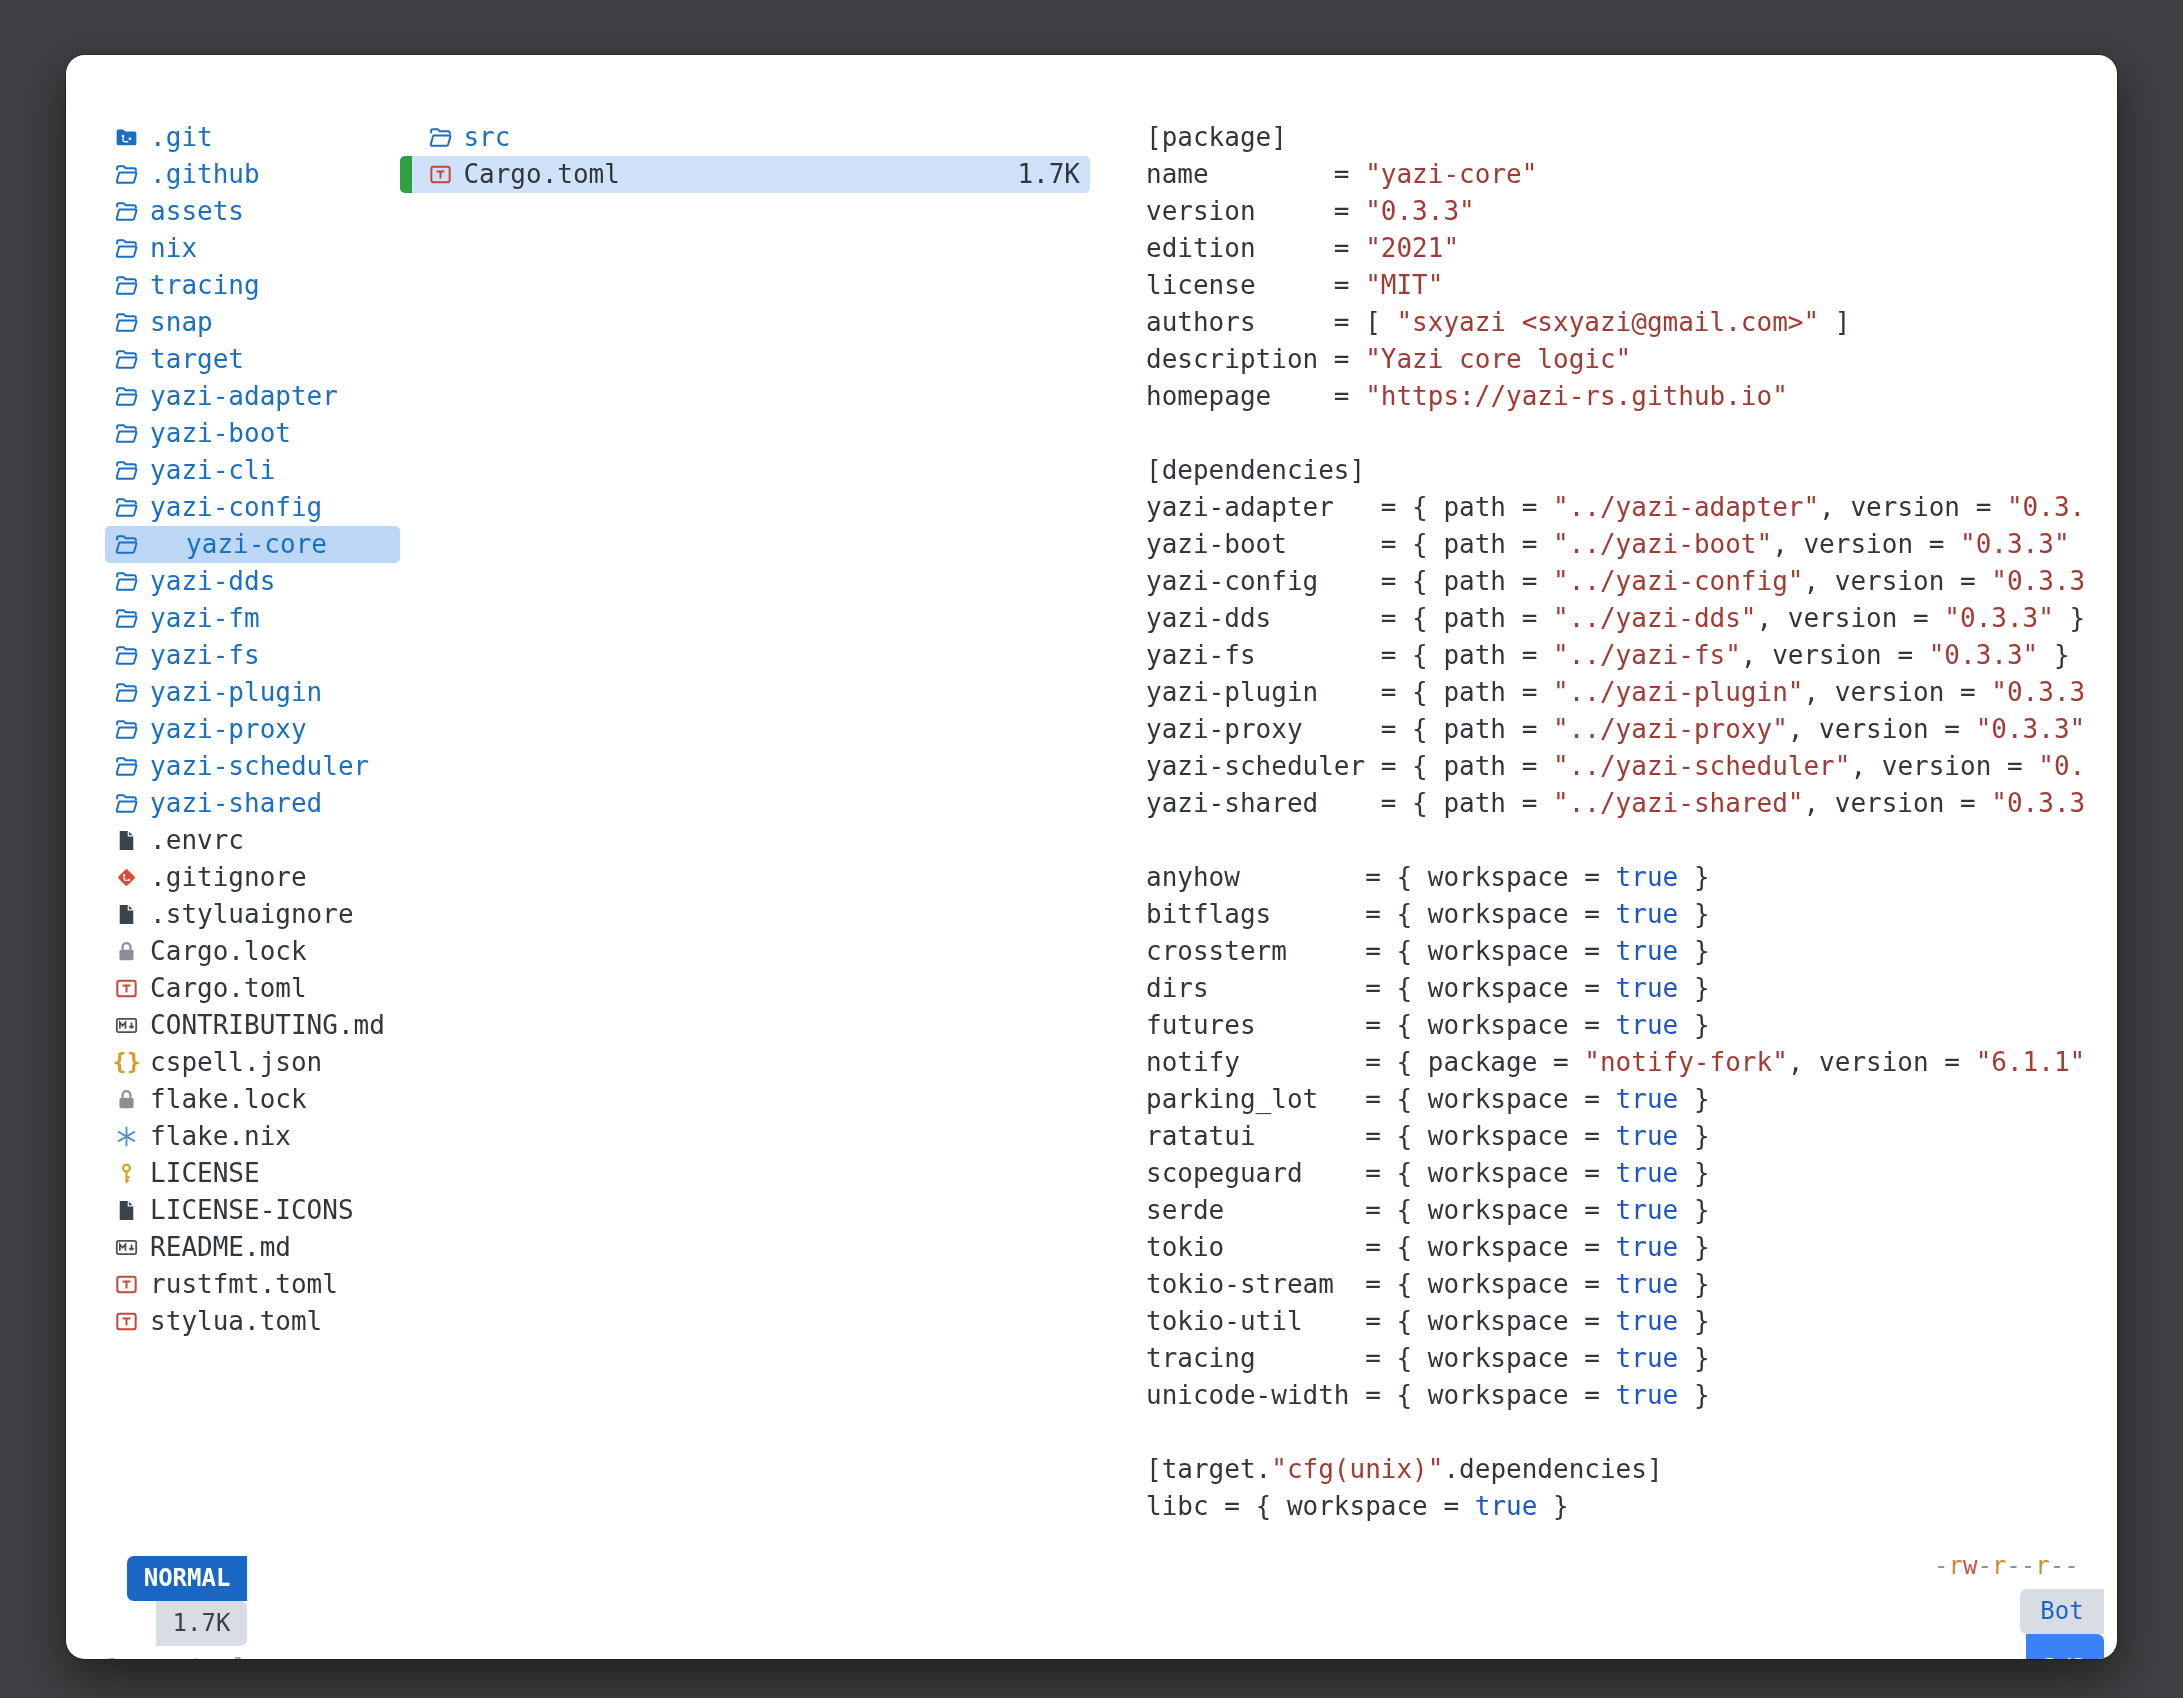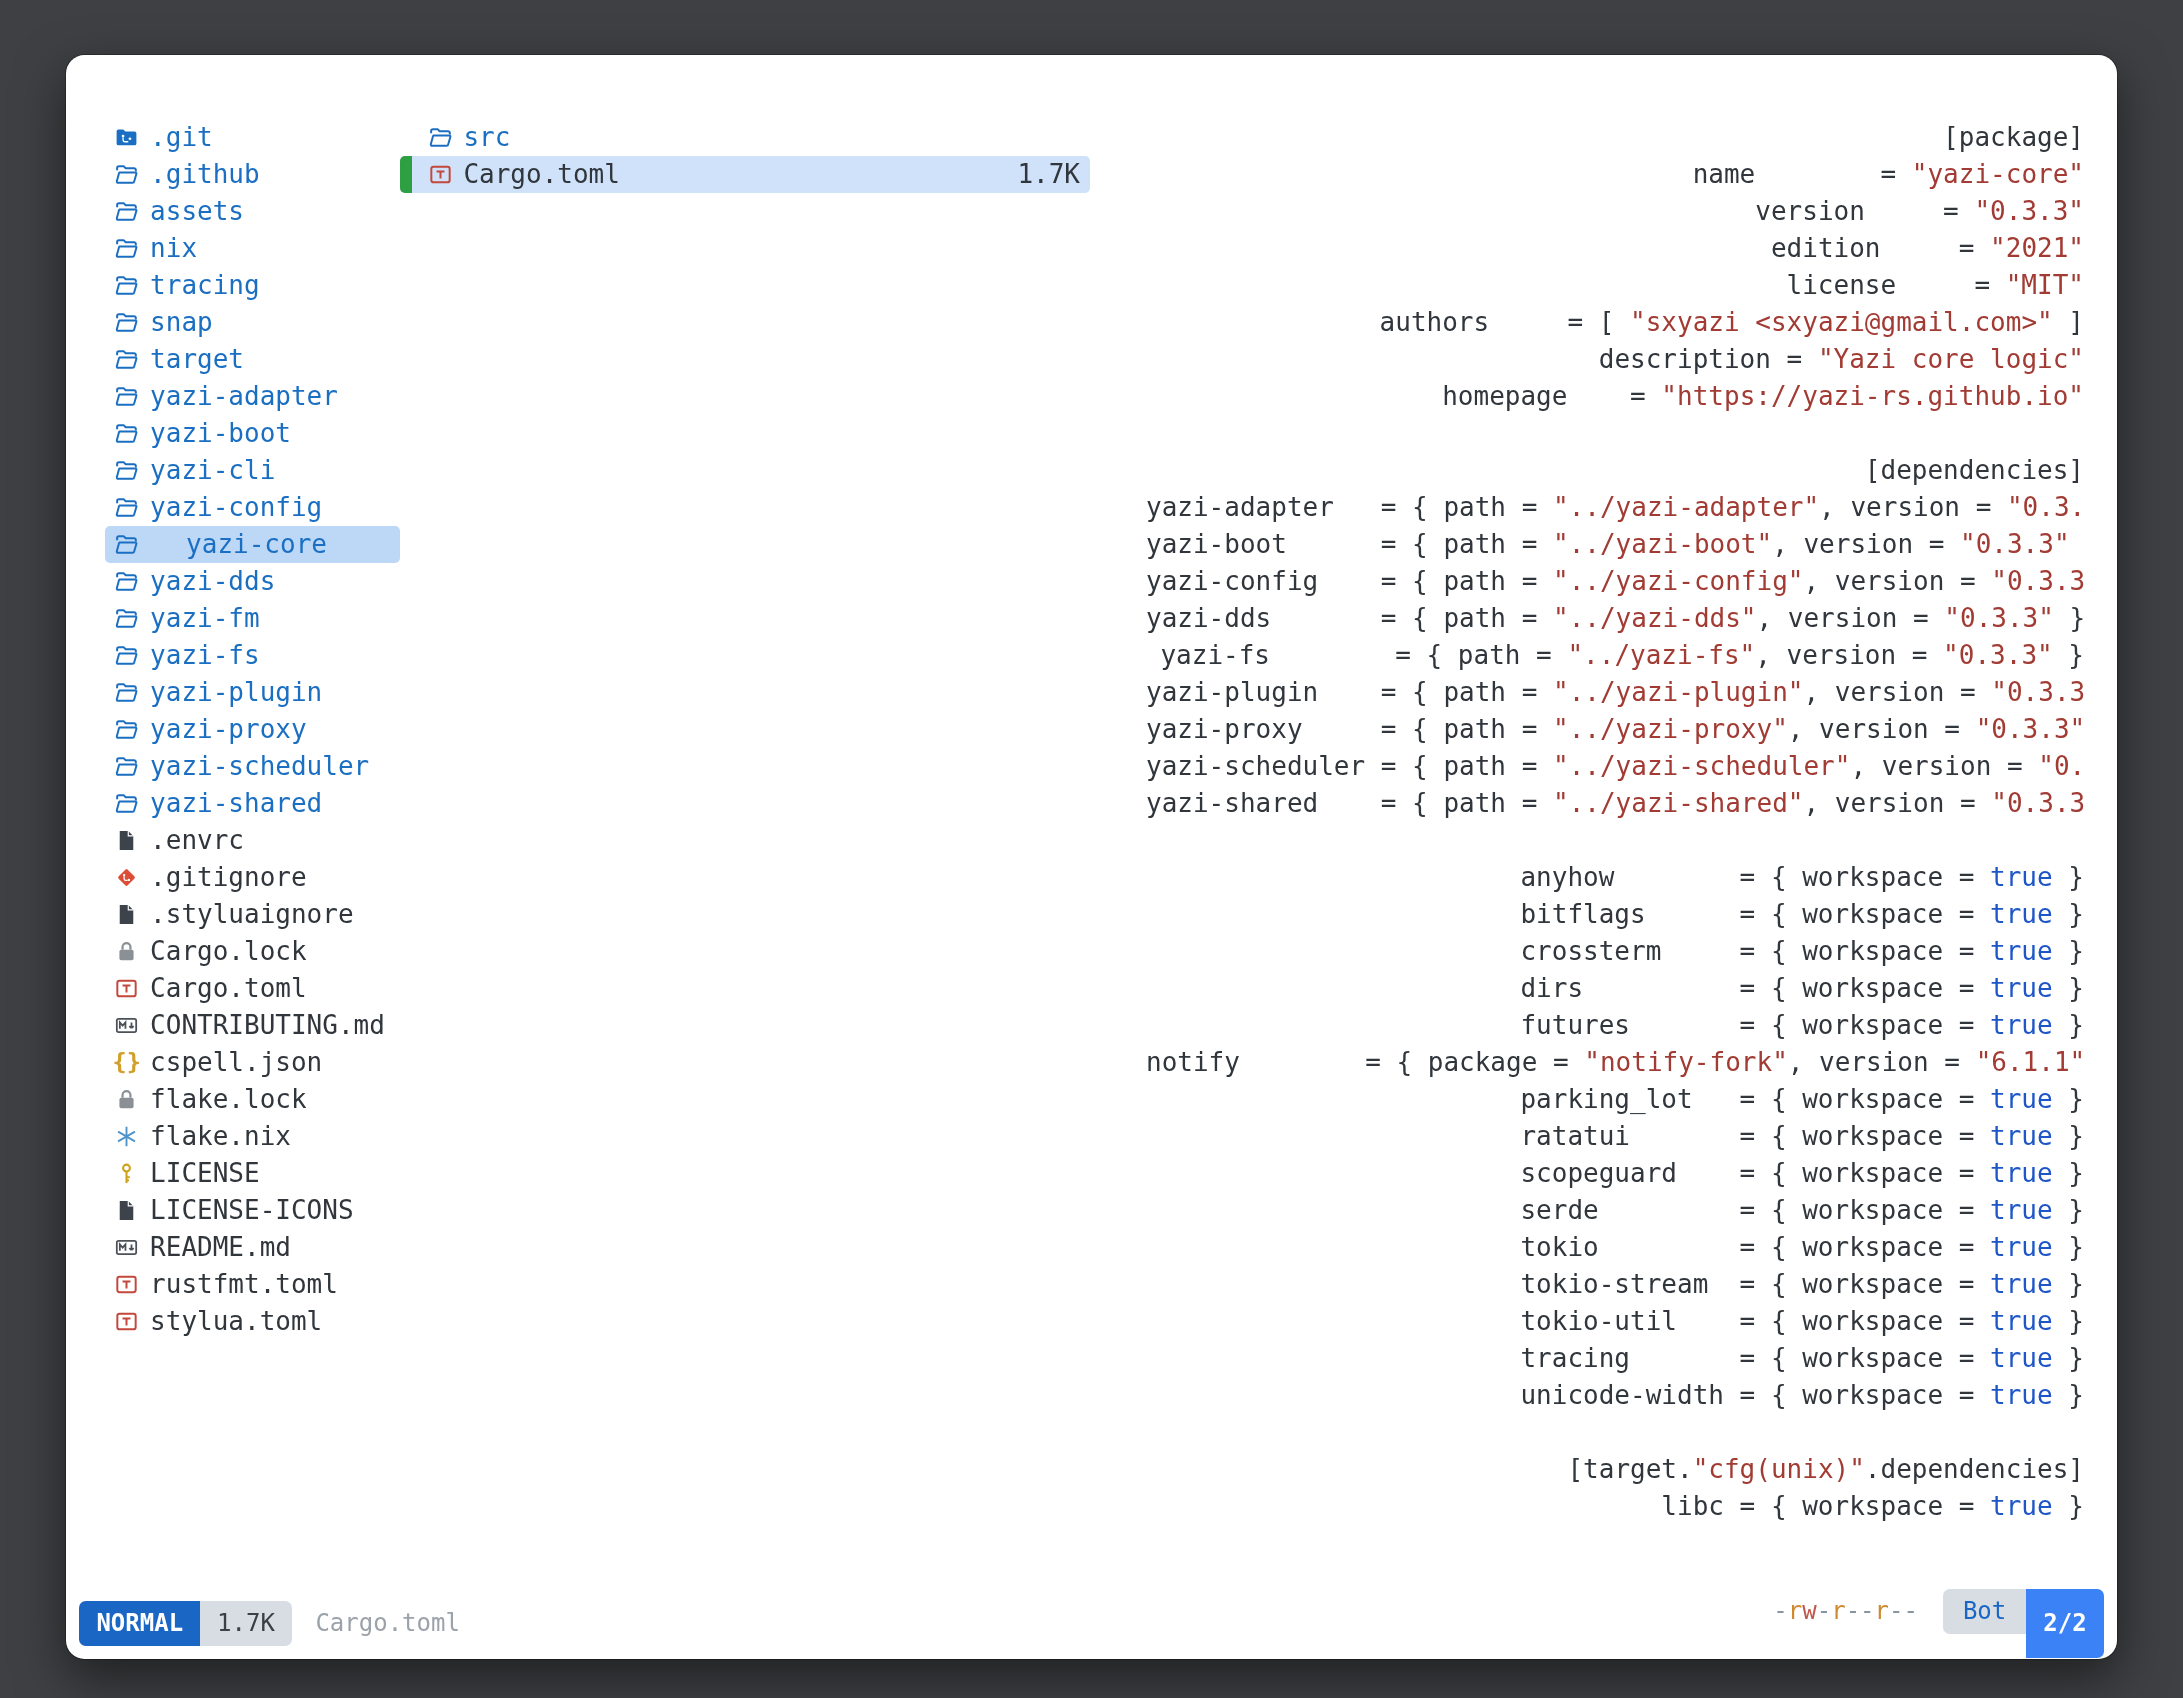--- a/index.html
+++ b/index.html
@@ -10,21 +10,21 @@
     overflow:hidden;
     font-family:"DejaVu Sans Mono","Liberation Mono",monospace;
   }
   .window{
     position:absolute;left:66px;top:55px;width:2051px;height:1604px;
     background:#ffffff;border-radius:18.5px;
     box-shadow:0 18.5px 50px rgba(0,0,0,.5),0 0 0 0.8px rgba(0,0,0,.35);
     overflow:hidden;
     font-size:26px;line-height:37px;color:#30363c;
   }
-  .panes{display:flex;align-items:flex-start;box-sizing:border-box;padding:64px 5px 0 39px;text-align:right;}
+  .panes{display:flex;align-items:flex-start;box-sizing:border-box;padding:64px 5px 0 39px;}
   .pane{flex:none;}
   .pane-parent{width:295px;}
   .pane-current{width:690px;}
   .pane-preview{width:938px;margin-left:56px;overflow:hidden;}
 
   .row{display:flex;align-items:center;height:37px;border-radius:5px;
        padding:0 10px 0 6.7px;position:relative;white-space:pre;}
   .pane-current .row{padding-left:25px;}
   .row.dir{color:#1b6fc2;}
   .row.file{color:#30363c;}
@@ -43,21 +43,21 @@
   .tk-fg{color:#30363c;}
   .tk-str{color:#a23b33;}
   .tk-bool{color:#1e56c8;}
   .tk-cmt{color:#3a8c3f;}
 
   .statusbar{
     position:absolute;left:13.4px;right:13.4px;bottom:13.4px;height:45px;
     display:flex;justify-content:space-between;align-items:center;
     font-size:24px;line-height:45px;
   }
-  .sb-left,.sb-right{display:flex;align-items:flex-start;}
+  .sb-left,.sb-right{display:flex;align-items:flex-end;flex-direction:column;}
   .sb-mode{background:#1a66c5;color:#fff;font-weight:bold;padding:0 17px;height:45px;
            display:inline-flex;align-items:center;border-radius:6.7px 0 0 6.7px;}
   .sb-size{background:#d8dde3;color:#3a4046;padding:0 17px;height:45px;
            display:inline-flex;align-items:center;border-radius:0 6.7px 6.7px 0;}
   .sb-file{color:#9ba2aa;margin-left:23.5px;}
   .sb-perms{margin-right:25px;}
   .p-dim{color:#8b95a0;}
   .p-r{color:#cf8a30;}
   .p-w{color:#c2564b;}
   .sb-pos{background:#d8dde3;color:#1a66c5;padding:0 20px;height:45px;

